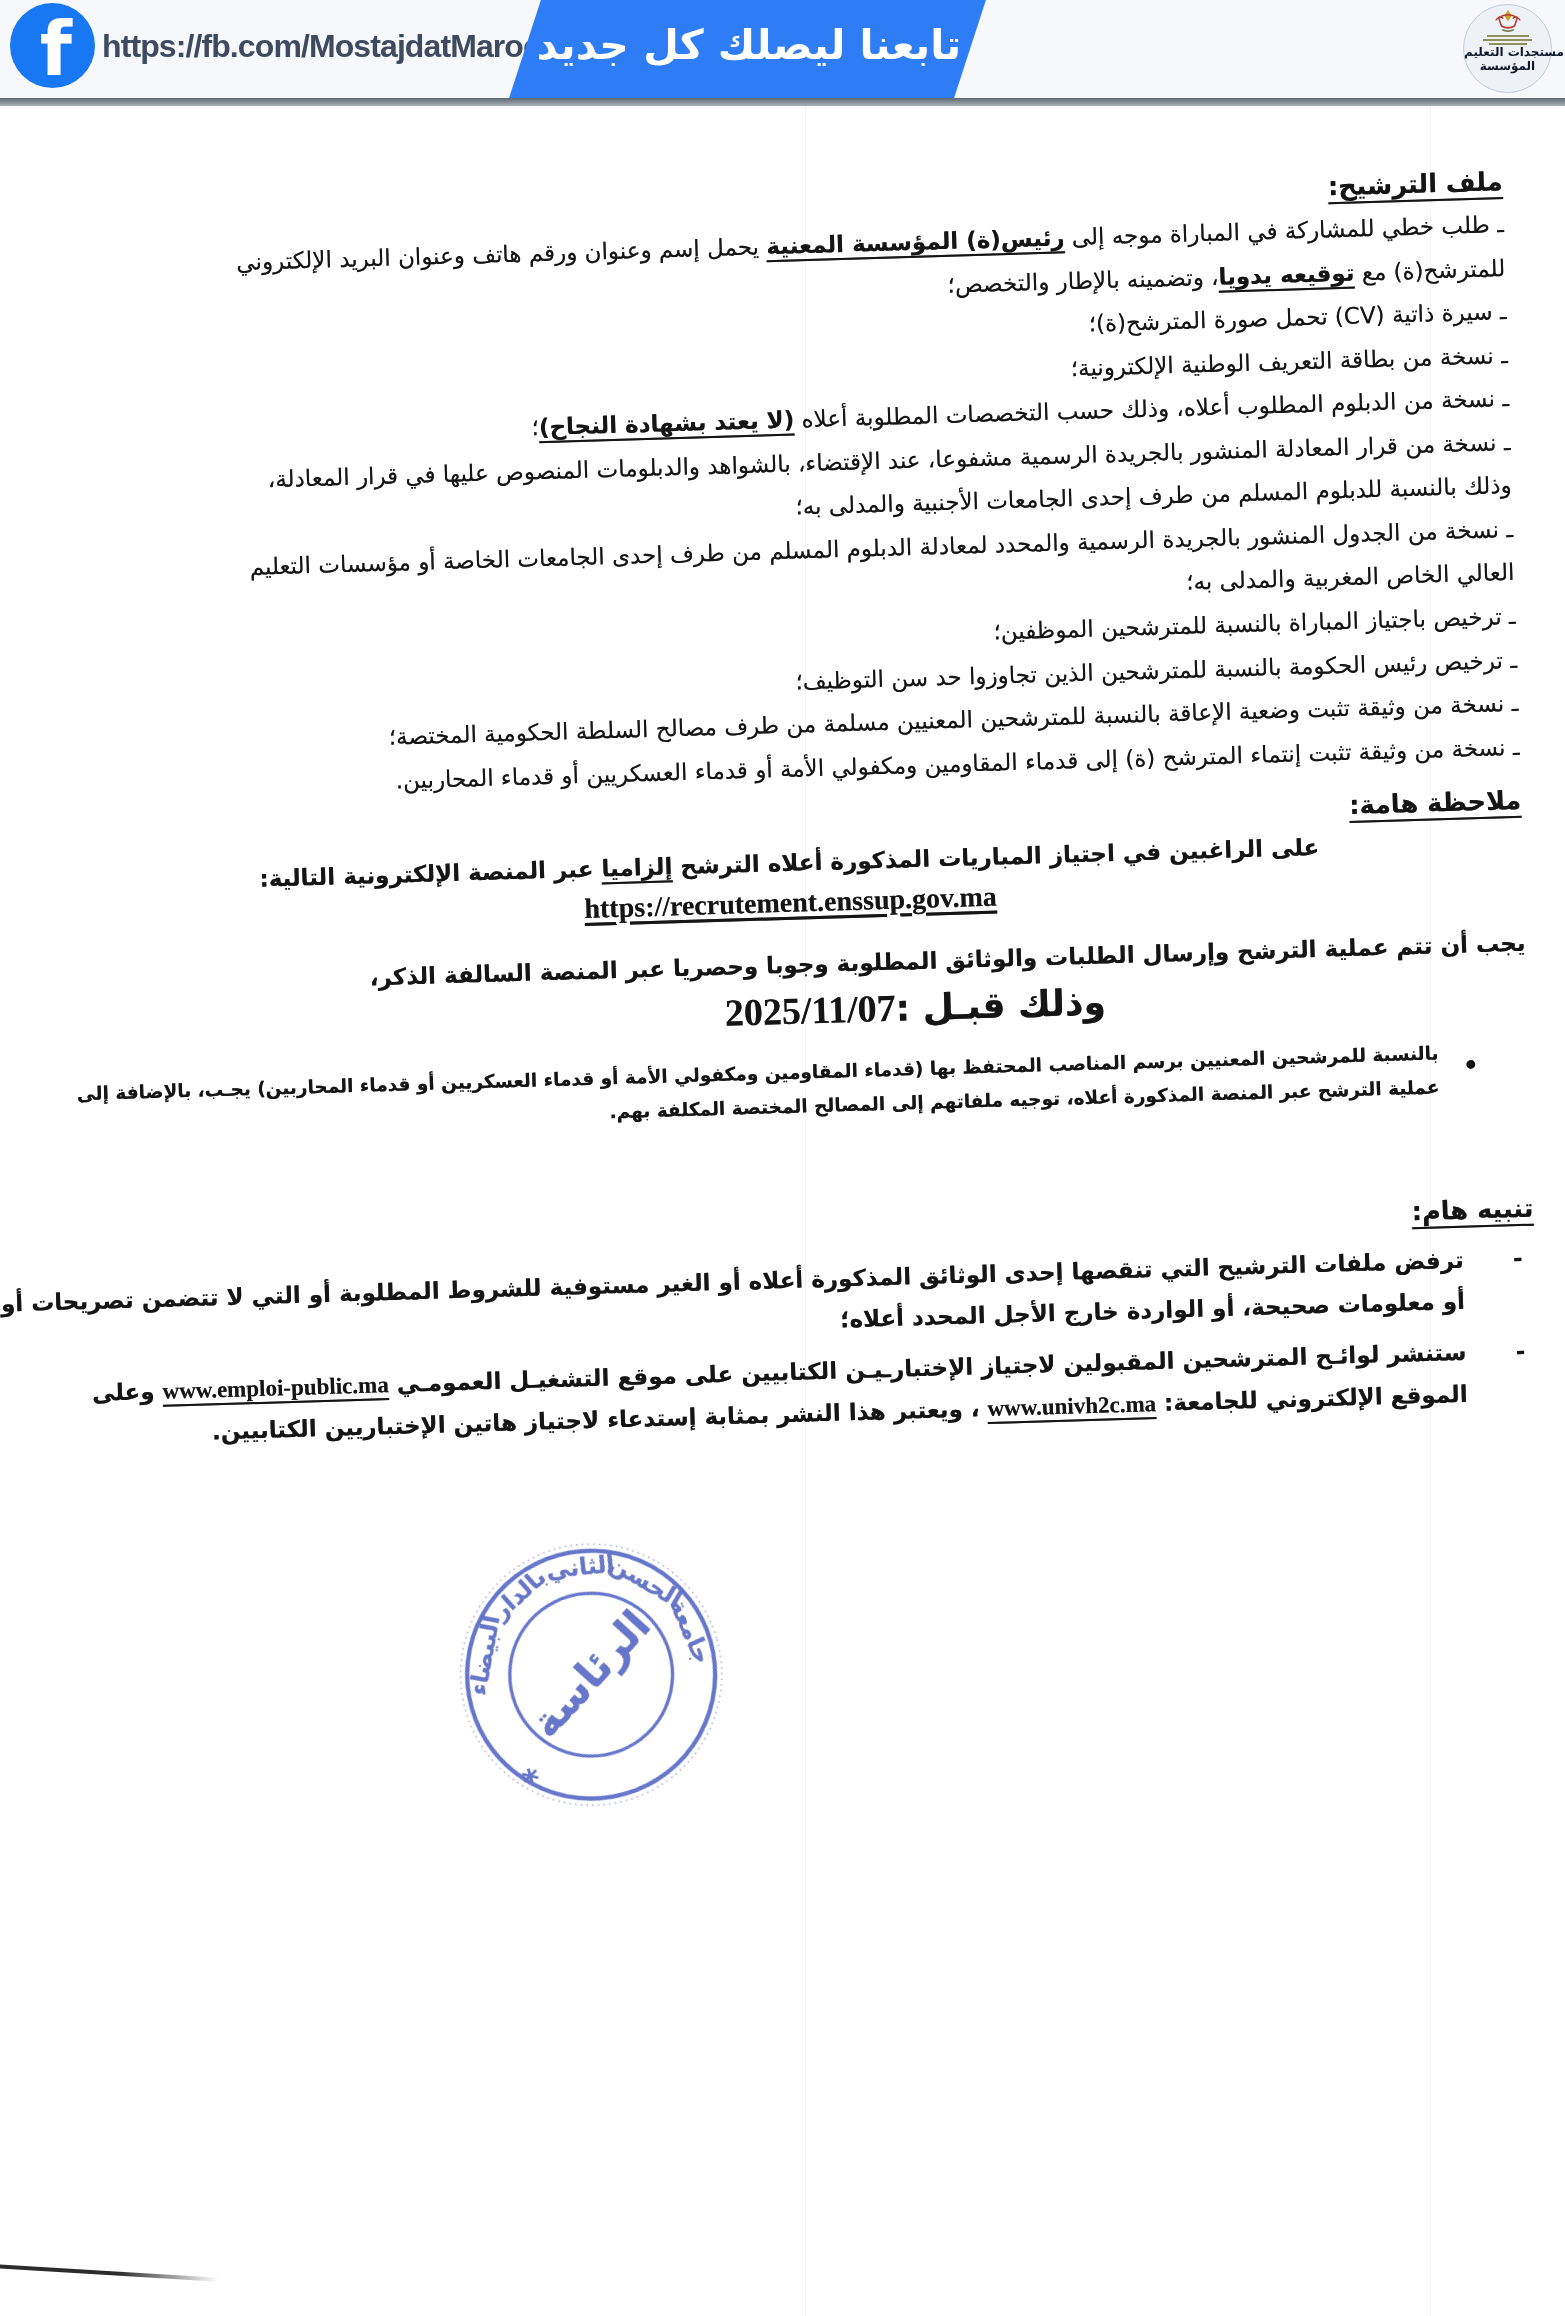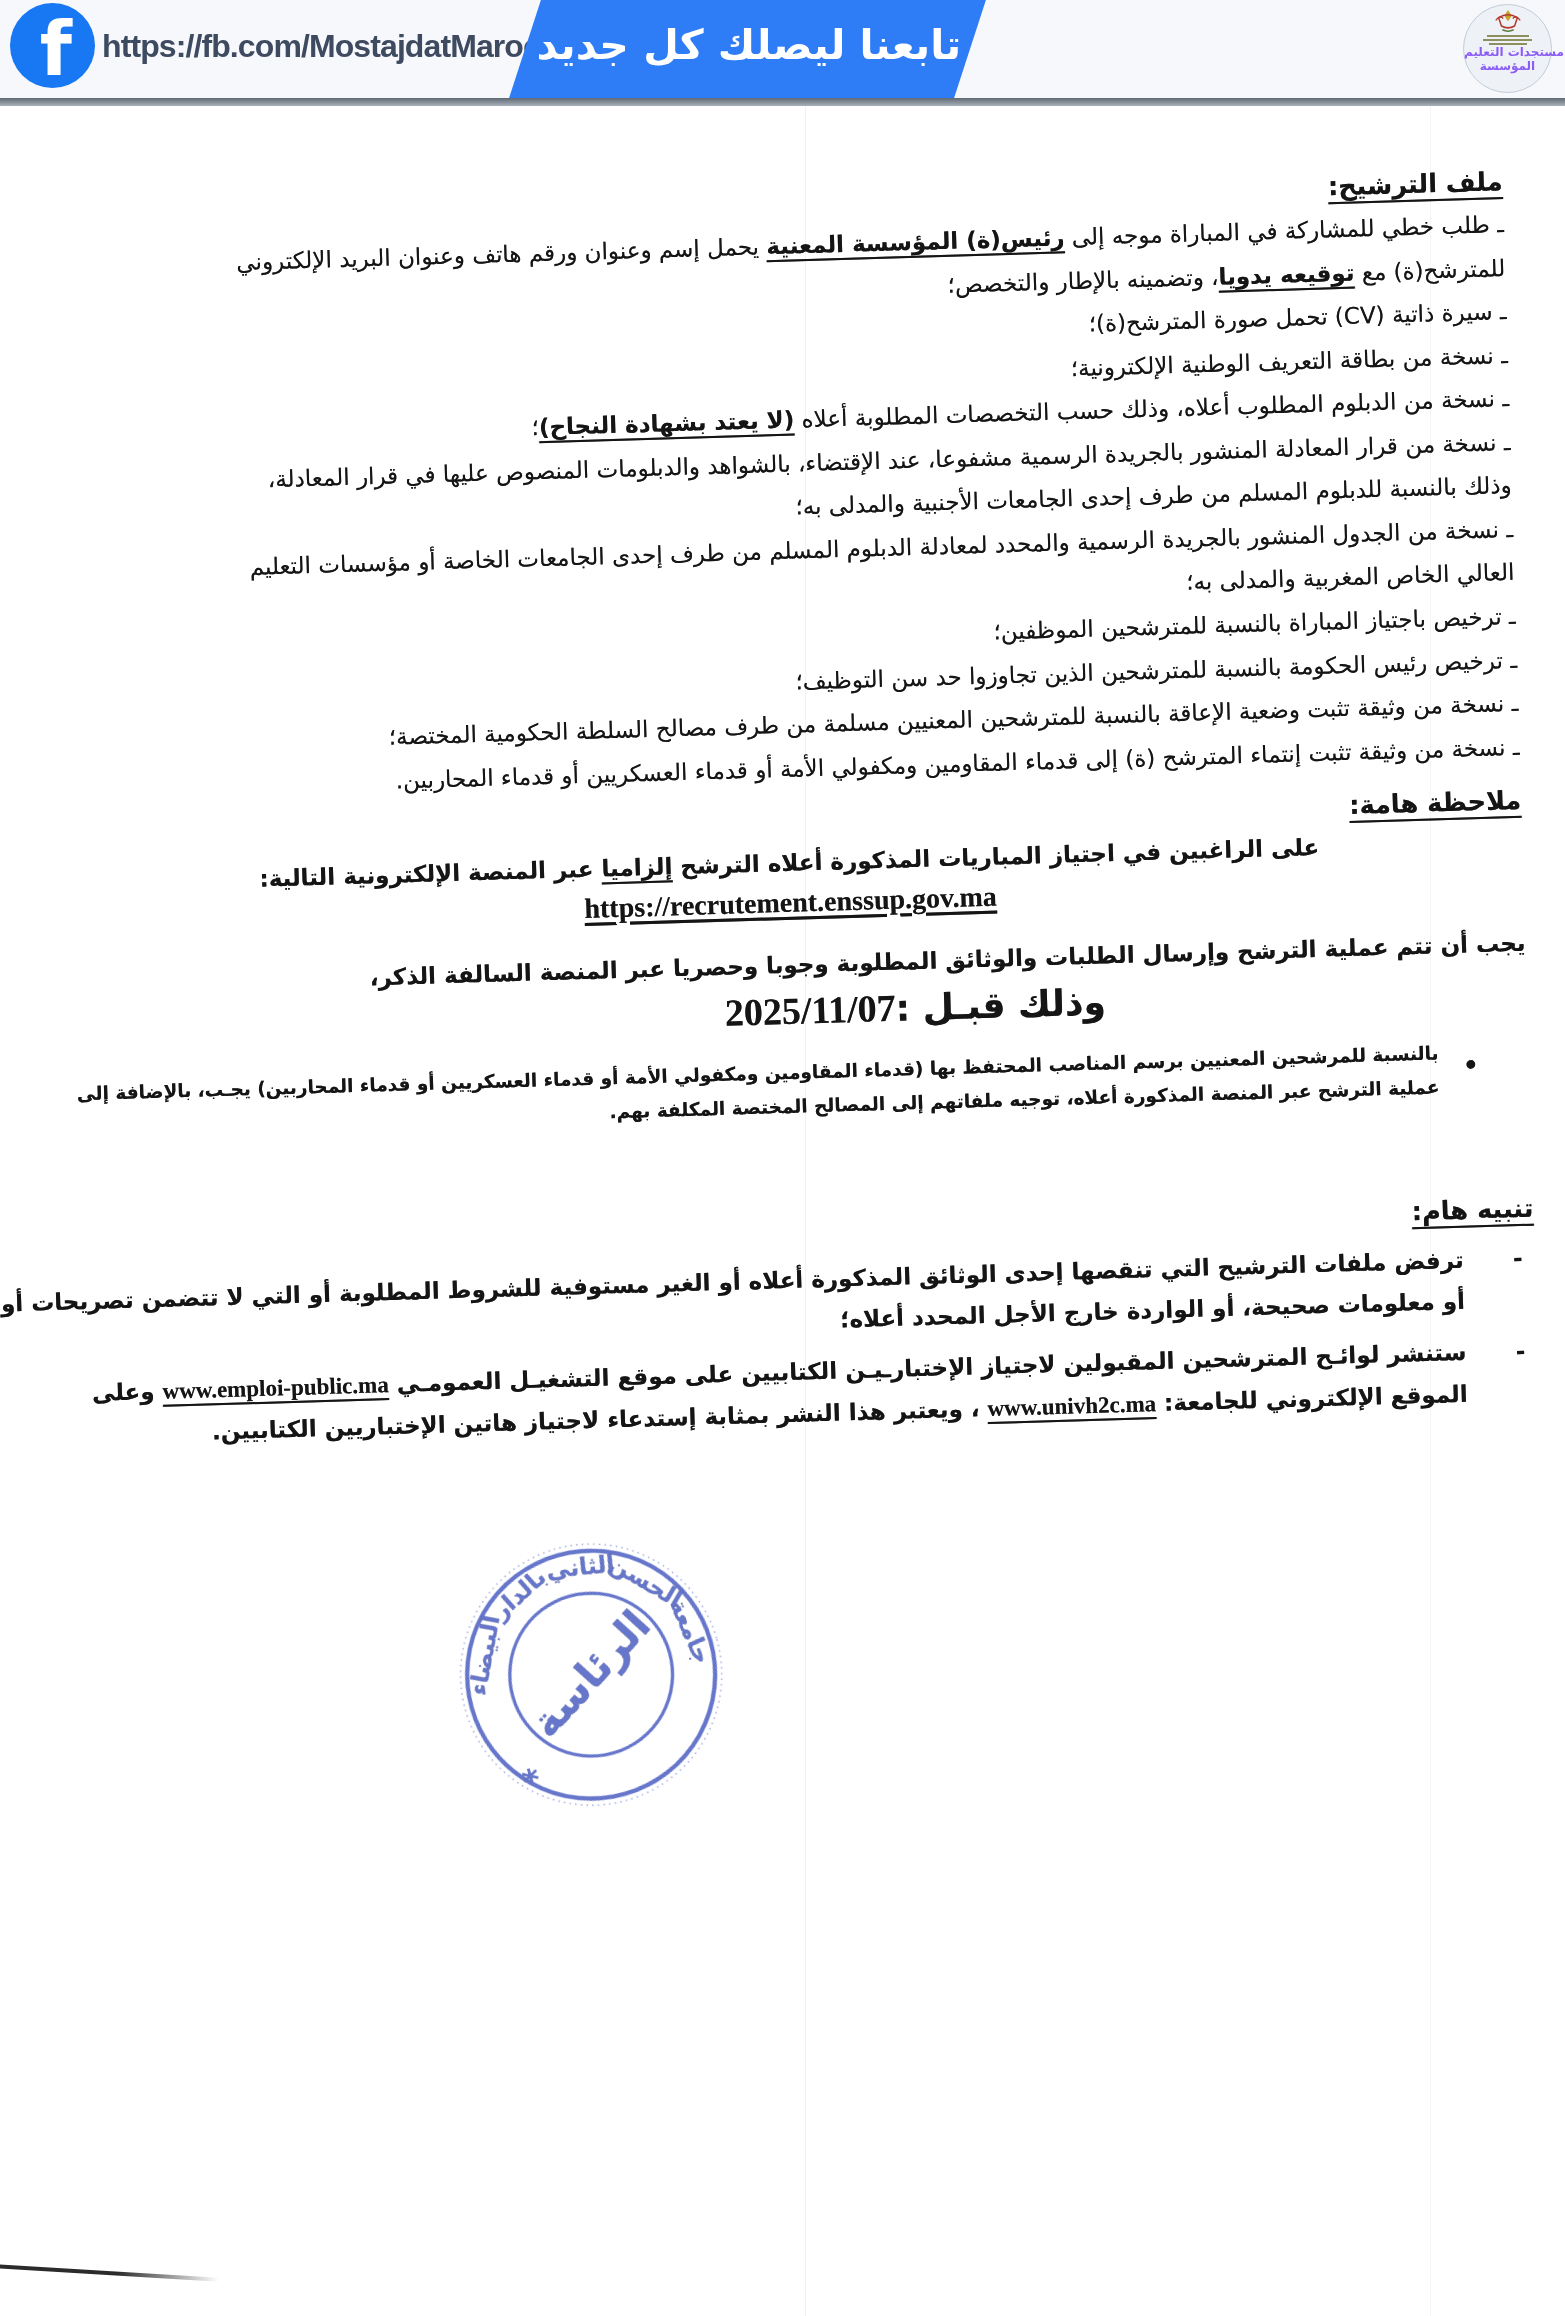--- a/index.html
+++ b/index.html
@@ -19,21 +19,21 @@
   .ribbon-text{position:absolute;left:0;right:0;top:21px;text-align:center;transform:skewX(18deg);
            color:#ffffff;font-weight:bold;font-size:41px;white-space:nowrap;}
   .site-title{position:absolute;right:121px;top:15px;font-weight:bold;font-size:38px;
            color:#3e4b63;white-space:nowrap;}
   .badge{position:absolute;left:1463px;top:3.8px;width:89px;height:89px;border-radius:50%;
            background:#eef1f6;border:1.9px solid #c3ccd9;box-sizing:border-box;text-align:center;}
   .badge svg{display:block;margin:3.8px auto 0 auto;}
   .badge-micro{width:57px;margin:0.9px auto 1.9px auto;}
   .badge-micro i{display:block;height:1.9px;margin:1.9px auto;background:#8d905e;filter:blur(0.4px);}
   .badge-micro i:nth-child(1){width:42px}.badge-micro i:nth-child(2){width:49px}.badge-micro i:nth-child(3){width:38px}
-  .badge-t{font-size:12px;font-weight:bold;color:#8b5cf6;line-height:13.2px;white-space:nowrap;}
+  .badge-t{font-size:12px;font-weight:bold;color:#0f172a;line-height:13.2px;white-space:nowrap;}
   .scan-edge{position:absolute;left:0;top:98px;width:1565px;height:7.6px;
            background:linear-gradient(#5e6974,#a9b1ba);}
 
   
   .doc{position:absolute;left:0;top:106px;width:1565px;height:2211px;background:#ffffff;
        color:#151515;}
   .fold-line{position:absolute;left:805px;top:0;bottom:0;width:0.9px;background:rgba(0,0,0,0.05);}
   .edge-line{position:absolute;left:1430px;top:0;bottom:0;width:0.9px;background:rgba(0,0,0,0.04);}
   .corner-artifact{position:absolute;left:-5.7px;top:2165px;width:225px;height:3.8px;
        background:linear-gradient(to right,#2b2b2b 55%,rgba(43,43,43,0));transform:rotate(3.5deg);}

